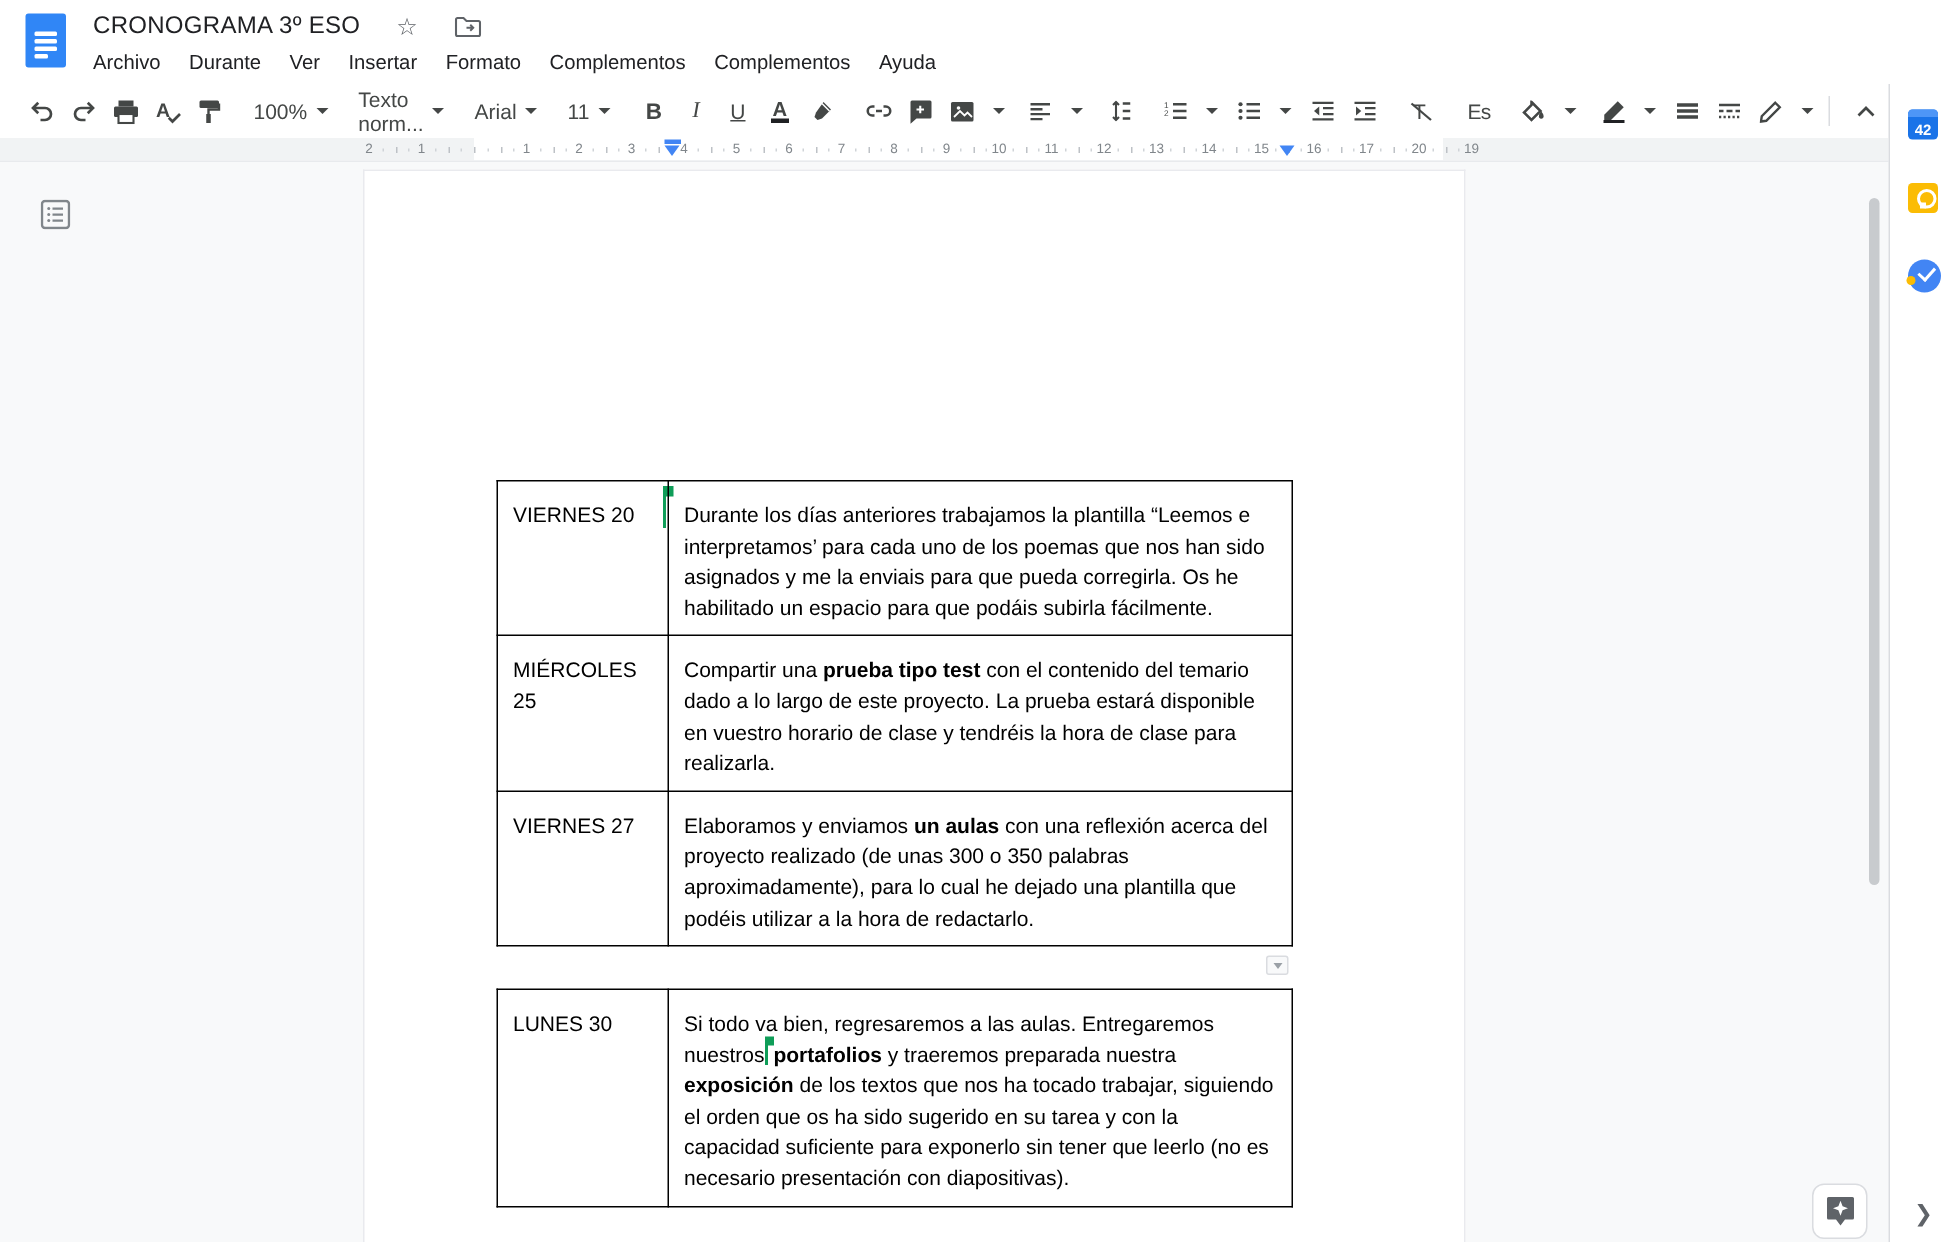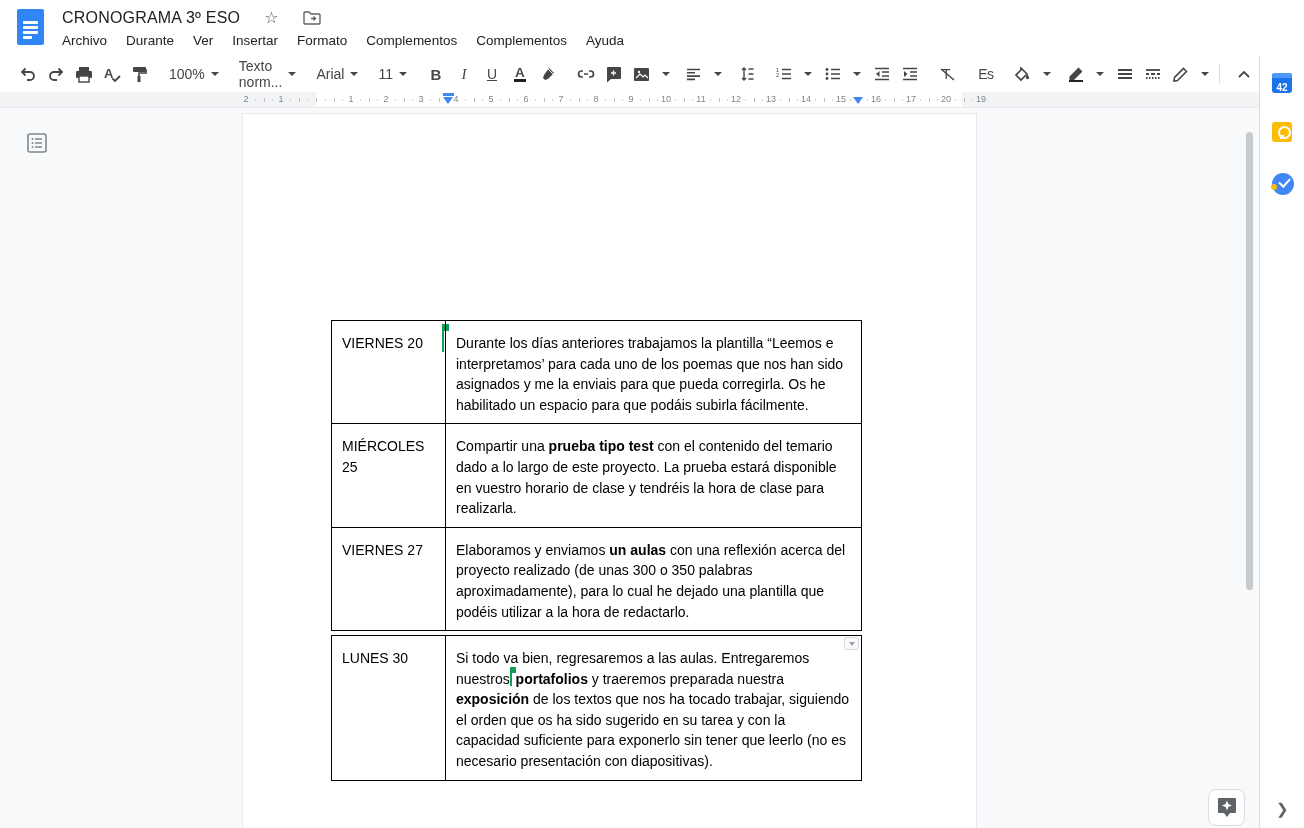--- a/index.html
+++ b/index.html
@@ -77,21 +77,21 @@
   .doc-h2 { position:absolute; left:0; top:256px; width:100%; text-align:center;
     font-size:13.5px; font-weight:700; color:#2e75b5; cursor:text; }
   .collab-cursor { position:absolute; left:199px; top:211px; width:2px; height:27px; background:#0f9d58; }
   .collab-cursor::before { content:""; position:absolute; left:0; top:-1px; width:7px; height:7px; background:#0f9d58; }
   .doc-table { position:absolute; left:88px; border-collapse:collapse; table-layout:fixed; width:531px;
     font-size:14px; color:#000; }
   .doc-table td { border:1px solid #000; vertical-align:top; padding:12px 10px 8px 10px;
     line-height:20.6px; cursor:text; }
   .cell-day { width:114px; }
   #table0 { top:206px; }
-  #table1 { top:521px; }
+  #table1 { top:545px; }
   #table0 tr:nth-child(1) td { height:99px; }
   #table0 tr:nth-child(2) td { height:82px; }
   #table0 tr:nth-child(3) td { height:99px; }
   #table1 tr:nth-child(1) td { height:115px; }
   .seg-b { font-weight:700; }
   .cursor-inline { display:inline-block; position:relative; width:2px; height:15px; background:#0f9d58;
     vertical-align:-2px; }
   .cursor-inline::before { content:""; position:absolute; left:0; top:-4px; width:6px; height:6px; background:#0f9d58; }
   .table-quick-btn { position:absolute; left:601px; top:523px; width:15px; height:13px; background:#f8f9fa;
     border:1px solid #dadce0; border-radius:2px; display:flex; align-items:center; justify-content:center; cursor:pointer; }

